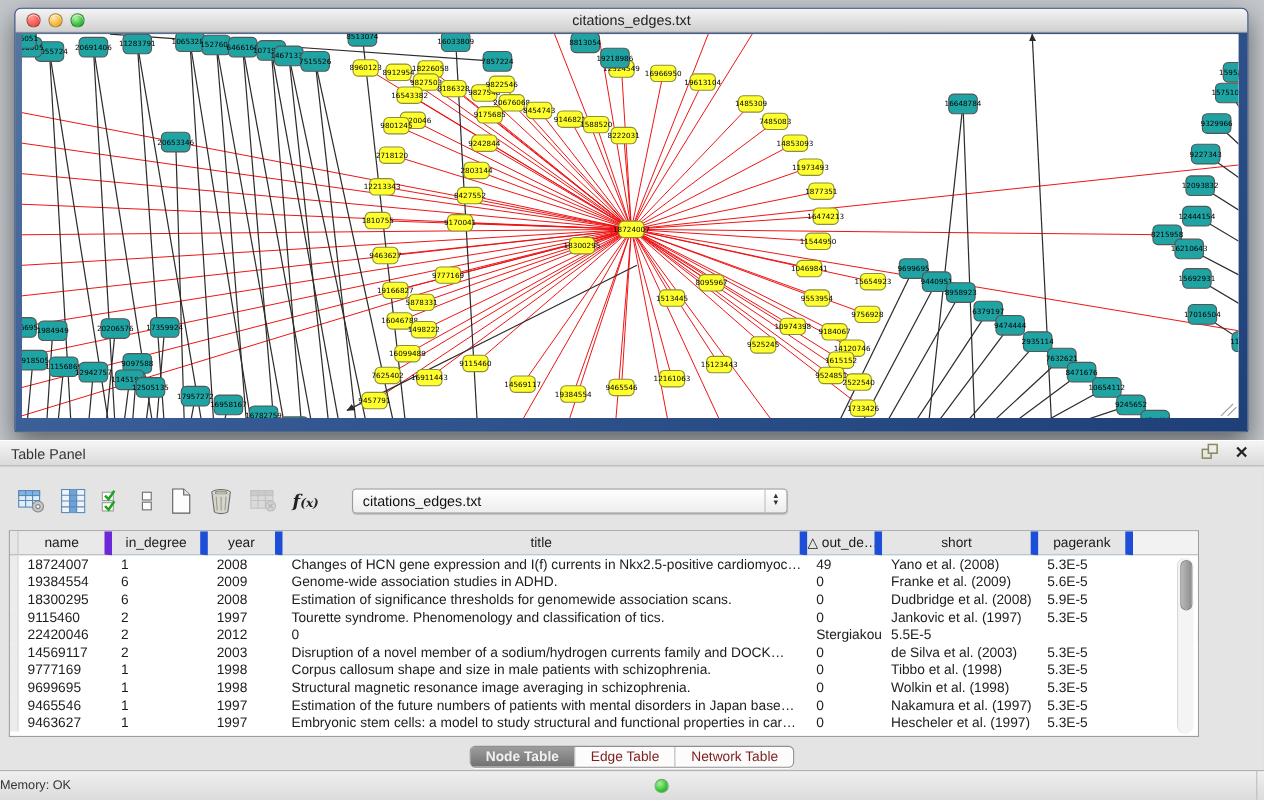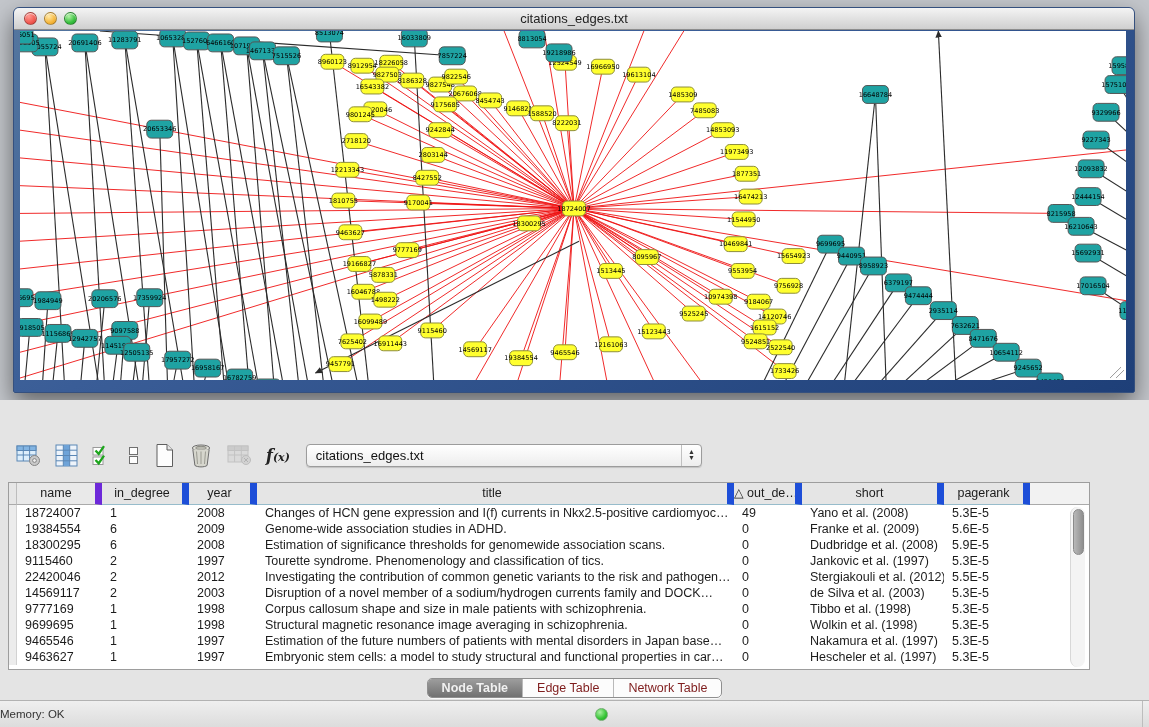--- a/index.html
+++ b/index.html
@@ -27,21 +27,21 @@
 
   
   .panel { position:absolute; top:400px; left:0; width:1149px; height:327px; background:#e4e4e4; }
   .panel-titlebar { height:24px; background:linear-gradient(#f5f5f5,#dadada);
     border-top:1px solid #fdfdfd; border-bottom:1px solid #b3b3b3;
     display:flex; align-items:center; font-size:13px; color:#333; }
   .panel-title { margin-left:10px; }
   .panel-ticons { margin-left:auto; margin-right:14px; display:flex; gap:14px; align-items:center; }
   .close-x { font-size:15px; font-weight:bold; color:#222; line-height:14px; cursor:default; }
 
-  .toolbar { position:absolute; left:16px; top:40px; display:flex; align-items:center; gap:4px; height:30px; }
+  .toolbar { position:absolute; left:16px; top:40px; display:flex; align-items:center; gap:18px; height:30px; }
   .tbtn { display:inline-flex; align-items:center; justify-content:center; cursor:default; }
   .tbtn.dis { opacity:.45; filter:grayscale(1); }
   .fx { font-family:"DejaVu Serif", serif; font-style:italic; font-size:16px; font-weight:bold; color:#222; }
   .fx i { font-size:11px; }
   .dropdown { margin-left:12px; width:396px; height:23px; border:1px solid #9c9c9c; border-radius:4px;
     background:linear-gradient(#ffffff,#ededed); display:flex; align-items:center; font-size:13px; color:#111;
     box-shadow:0 1px 1px rgba(0,0,0,.15); }
   .dropdown .val { margin-left:9px; flex:1; white-space:nowrap; overflow:hidden; }
   .stepper { width:20px; height:100%; border-left:1px solid #c0c0c0; display:flex; flex-direction:column;
     align-items:center; justify-content:center; font-size:7px; color:#333; line-height:6px; }
@@ -730,20 +730,32 @@
               <text x="20" y="34.3" text-anchor="middle" font-size="6.6" fill="#000" font-family="&quot;DejaVu Sans&quot;, sans-serif">9915051</text>
             </g>
           </g>
         <path d="M1112 378 l11 -11 M1118 378 l8 -8" stroke="#9a9a9a" stroke-width="1" fill="none"></path>
       </svg>
     </div>
   </div>
 </div>
 
 <div class="panel">
+  <div class="panel-titlebar">
+    <span class="panel-title">Table Panel</span>
+    <span class="panel-ticons">
+      <span>
+        <svg width="16" height="15" viewBox="0 0 16 15">
+          <rect x="1" y="5.5" width="8" height="8" fill="none" stroke="#8a8a5e" stroke-width="1.4"></rect>
+          <rect x="6.5" y="1" width="8" height="8" fill="#ececec" stroke="#8a8a5e" stroke-width="1.4"></rect>
+        </svg>
+      </span>
+      <span class="close-x">✕</span>
+    </span>
+  </div>
 
   <div class="toolbar">
     <span style="display:flex;gap:14px;align-items:center;">
         <span class="tbtn">
           <svg width="25" height="23" viewBox="0 0 25 23">
             <rect x="1" y="2" width="19" height="15" fill="#ddeefb" stroke="#5b87b5"></rect>
             <rect x="1" y="2" width="19" height="4.5" fill="#82b4e2" stroke="#5b87b5"></rect>
             <path d="M1 11h19M7.3 2v15M13.6 2v15" stroke="#5b87b5" fill="none"></path>
             <circle cx="18.5" cy="16.5" r="5" fill="#c9c9c9" stroke="#858585"></circle>
             <circle cx="18.5" cy="16.5" r="1.9" fill="#efefef" stroke="#858585"></circle>
@@ -861,21 +873,20 @@
           <div class="cell">0</div>
           <div class="cell">Jankovic et al. (1997)</div>
           <div class="cell">5.3E-5</div>
           <div class="cell"></div>
         </div>
         <div class="tgrid trow">
           <div class="cell gut"></div>
           <div class="cell">22420046</div>
           <div class="cell">2</div>
           <div class="cell">2012</div>
-          <div class="cell">Investigating the contribution of common genetic variants to the risk and pathogen…</div>
           <div class="cell">0</div>
           <div class="cell">Stergiakouli et al. (2012)</div>
           <div class="cell">5.5E-5</div>
           <div class="cell"></div>
         </div>
         <div class="tgrid trow">
           <div class="cell gut"></div>
           <div class="cell">14569117</div>
           <div class="cell">2</div>
           <div class="cell">2003</div>

